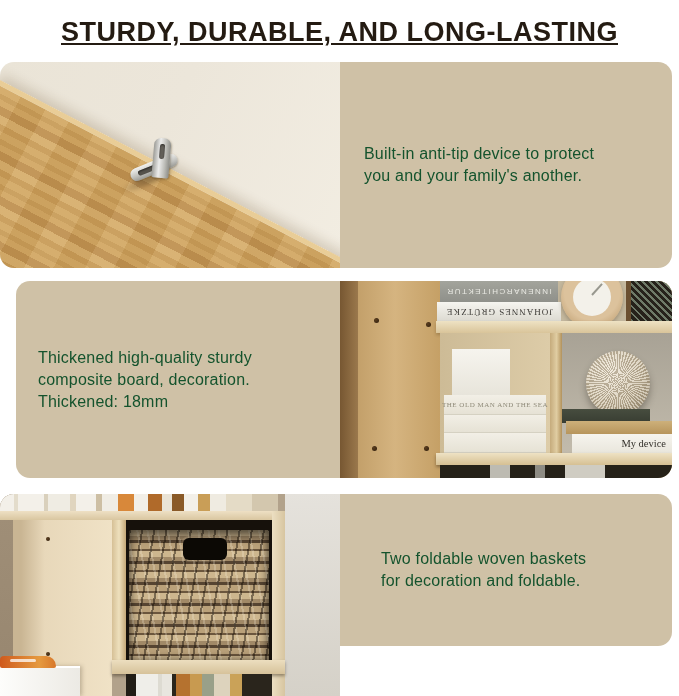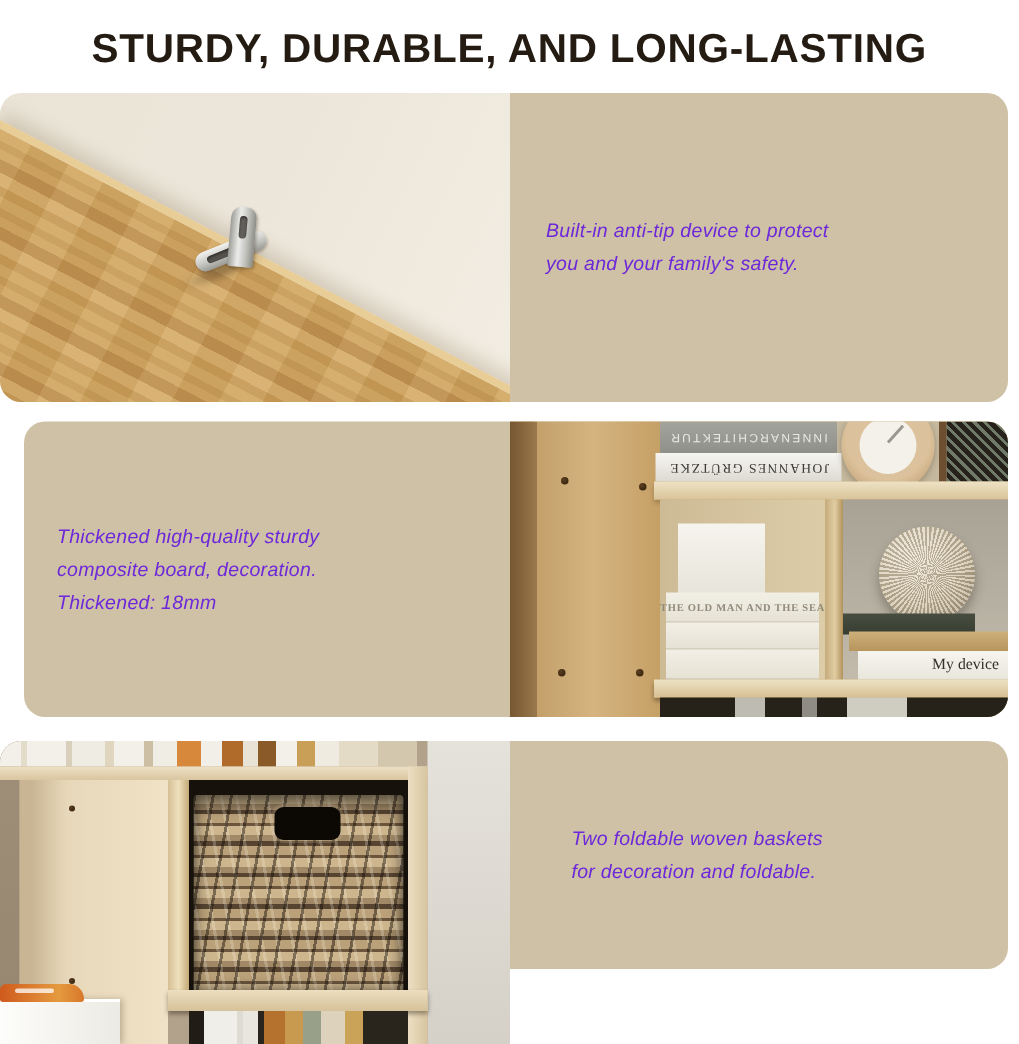--- a/index.html
+++ b/index.html
@@ -2,31 +2,31 @@
 <html><head>
 <meta charset="utf-8">
 <style>
   html,body{margin:0;padding:0;background:#fff;}
   .canvas{position:relative;width:679px;height:696px;background:#ffffff;overflow:hidden;
           font-family:"Liberation Sans", sans-serif;}
   .abs{position:absolute;}
 
   
   .title{position:absolute;top:17px;left:0;right:0;text-align:center;
-         font-size:27px;font-weight:bold;letter-spacing:.5px;color:#241b12;}
+         font-size:27px;font-weight:bold;letter-spacing:.5px;color:#241b12;text-decoration:underline;}
 
   
   .section{position:absolute;left:0;width:672px;}
   #sec1{top:62px;height:206px;}
   #sec2{top:281px;height:197px;}
   #sec3{top:494px;height:202px;}
 
   .caption-panel{position:absolute;top:0;background:#cfc1a6;display:flex;flex-direction:column;
                  justify-content:center;box-sizing:border-box;}
-  .caption-panel .line{display:block;font-size:13px;line-height:22px;color:#6d28d9;letter-spacing:.2px;font-style:italic;}
+  .caption-panel .line{display:block;font-size:16px;line-height:22px;color:#14532d;letter-spacing:.2px;}
   #panel1{left:340px;width:332px;height:206px;border-radius:0 14px 14px 0;padding-left:24px;}
   #panel2{left:0;width:340px;height:197px;border-radius:14px 0 0 14px;padding-left:22px;margin-left:16px;}
   #panel3{left:340px;width:332px;height:152px;border-radius:0 14px 14px 0;padding-left:41px;}
 
   
   #photo1{left:0;top:0;width:340px;height:206px;border-radius:14px 0 0 14px;overflow:hidden;
           background:linear-gradient(115deg,#eae4d7,#ece6da 45%,#f2ede2);}
   .p1-wood{left:0;top:18px;width:540px;height:330px;transform:rotate(27.5deg);transform-origin:0 0;
      border-top:5px solid #e9cd97;
      background:
@@ -67,21 +67,21 @@
      background:radial-gradient(circle at 50% 42%,#dcc29c 58%,#b3905f);box-shadow:0 2px 4px rgba(60,40,15,.3);}
   .p2-clock-face{left:12px;top:12px;width:38px;height:38px;border-radius:50%;background:#f3f1ea;}
   .p2-clock-hand{left:30px;top:14px;width:2px;height:15px;background:#98988f;transform:rotate(42deg);transform-origin:bottom center;}
   .p2-radio{left:286px;top:0;width:46px;height:40px;border-left:5px solid #6b4f30;box-sizing:border-box;
      background:repeating-linear-gradient(45deg,#6f7a68 0 2px,#26211a 2px 5px);}
   .p2-shelf1{left:96px;top:40px;width:236px;height:12px;
      background:linear-gradient(180deg,#eee2c4,#d9c49a);box-shadow:0 2px 3px rgba(60,40,15,.25);}
   .p2-comp-left{left:100px;top:52px;width:110px;height:120px;background:linear-gradient(90deg,#cdbb96,#ddcca8);}
   .p2-whitebox{left:12px;top:16px;width:58px;height:48px;background:linear-gradient(180deg,#f6f4ee,#e7e4da);}
   .p2-stack{left:4px;top:62px;width:102px;height:58px;}
-  .p2-stack .bk{width:100%;box-sizing:border-box;border-bottom:1px solid #d5d1c2;background:linear-gradient(180deg,#f2efe6,#e6e2d5);font-weight:bold;}
+  .p2-stack .bk{width:100%;box-sizing:border-box;border-bottom:1px solid #d5d1c2;background:linear-gradient(180deg,#f2efe6,#e6e2d5);}
   .p2-bk1{height:20px;display:flex;align-items:center;justify-content:center;}
   .p2-bk1 .t{font-family:"Liberation Serif",serif;font-size:7px;color:#8f8a79;white-space:nowrap;letter-spacing:.5px;}
   .p2-bk2{height:18px;} .p2-bk3{height:20px;}
   .p2-divider{left:210px;top:52px;width:12px;height:120px;background:linear-gradient(90deg,#c5ab7c,#e0cda2 55%,#b2925c);}
   .p2-comp-right{left:222px;top:52px;width:110px;height:120px;background:linear-gradient(180deg,#a8a295,#c2bbac);}
   .p2-ball{left:24px;top:18px;width:64px;height:64px;border-radius:50%;
      background:
        repeating-conic-gradient(rgba(255,255,255,.30) 0 3deg, rgba(92,78,56,.30) 3deg 6deg),
        radial-gradient(circle at 38% 32%,#ece2cf,#cfc2a8 55%,#94866c);
      box-shadow:0 5px 7px rgba(40,35,25,.35);}
@@ -140,21 +140,21 @@
       <div class="abs p1-arm-shadow"></div>
       <div class="abs p1-arm">
         <div class="abs p1-arm-slot"></div>
       </div>
       <div class="abs p1-upright">
         <div class="abs p1-upright-slot"></div>
       </div>
     </div>
     <div class="caption-panel" id="panel1">
       <span class="line">Built-in anti-tip device to protect</span>
-      <span class="line">you and your family's safety.</span>
+      <span class="line">you and your family's another.</span>
     </div>
   </div>
 
   <div class="section" id="sec2">
     <div class="caption-panel" id="panel2">
       <span class="line">Thickened high-quality sturdy</span>
       <span class="line">composite board, decoration.</span>
       <span class="line">Thickened: 18mm</span>
     </div>
     <div class="abs" id="photo2">

